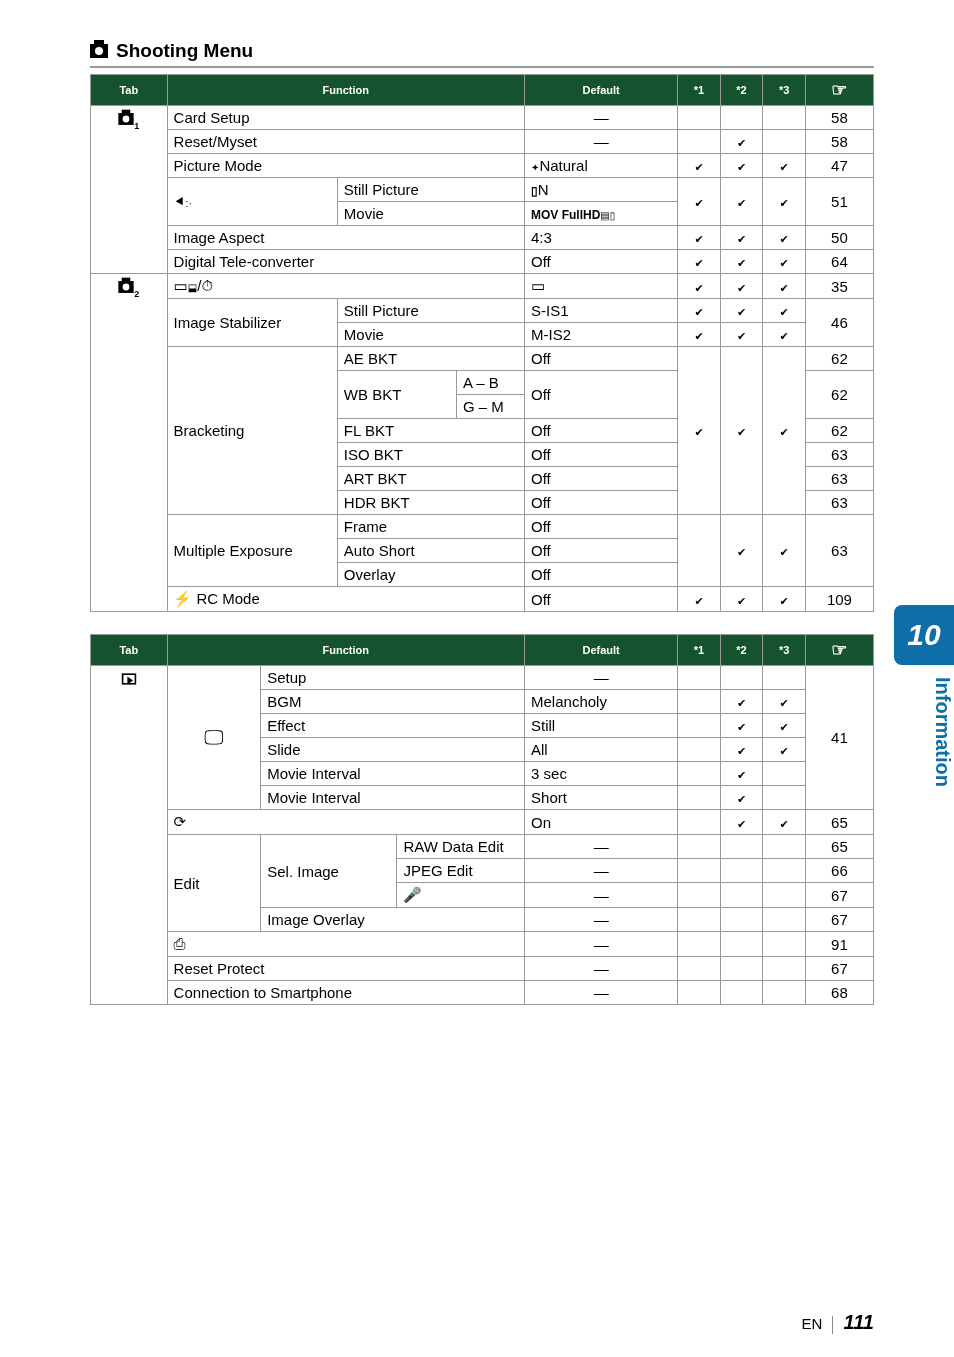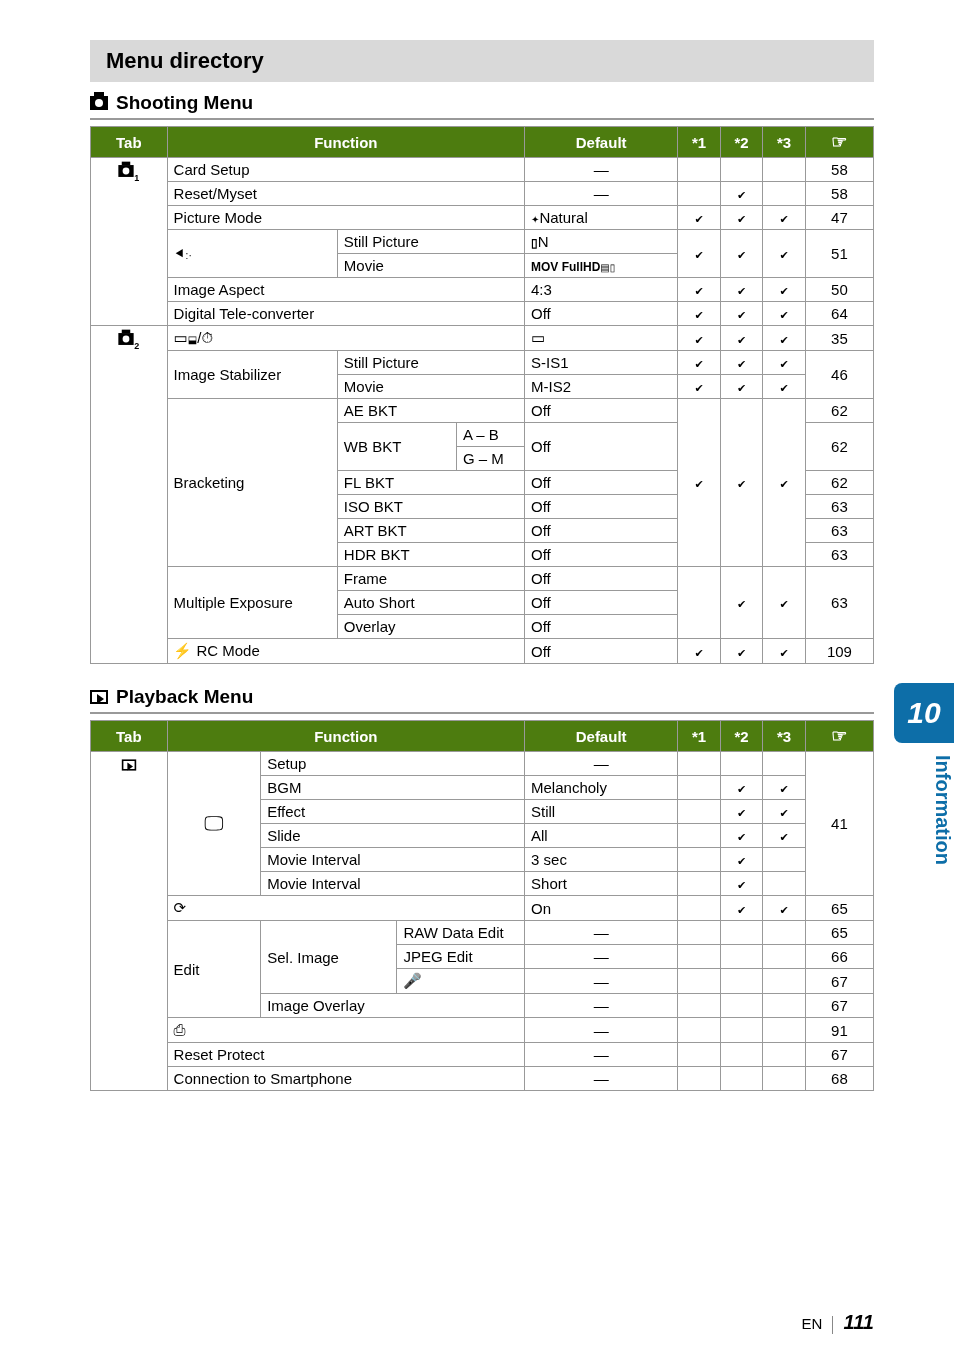--- a/index.html
+++ b/index.html
@@ -37,26 +37,26 @@
     display: flex;
     align-items: center;
     gap: 8px;
   }
   table {
     border-collapse: collapse;
     width: 100%;
     margin-bottom: 22px;
   }
   th {
-    background: #4d7c0f;
+    background: #14532d;
     color: #fff;
     font-weight: bold;
     border: 1px solid #999;
     padding: 4px 6px;
-    font-size: 15px;
+    font-size: 11px;
   }
   td {
     border: 1px solid #999;
     padding: 3px 6px;
     font-size: 15px;
     vertical-align: middle;
     height: 24px;
   }
   .center { text-align: center; }
   .check::before { content: "✔"; font-size: 11px; color: #000; }
@@ -105,21 +105,20 @@
     border-bottom: 5px solid transparent;
   }
   .side-tab {
     position: absolute;
     right: 0;
     top: 605px;
     width: 60px;
     height: 260px;
     display: flex;
     flex-direction: column;
-    justify-content: flex-end;
   }
   .side-tab-num {
     background: #0d6ea8;
     color: #fff;
     width: 60px;
     height: 60px;
     border-radius: 8px 0 0 8px;
     font-size: 30px;
     font-style: italic;
     font-weight: bold;
@@ -156,21 +155,20 @@
   }
   .glyph { font-family: "Segoe UI Symbol","Apple Symbols",sans-serif; }
   .smallsym { font-size: 10px; }
   .handicon::before { content: "☞"; font-size: 18px; font-weight: bold;}
 </style>
 </head>
 <body>
 
 <div class="page-content">
 
-  <div class="section-title-bar">Menu directory</div>
 
 
   <div class="subheader">
     <span class="camicon"></span>
     <span>Shooting Menu</span>
   </div>
 
   <table>
     <colgroup>
       <col style="width:9%">
@@ -335,24 +333,20 @@
         <td colspan="3"><b class="glyph">⚡</b><span> RC Mode</span></td>
         <td>Off</td>
         <td class="center check"></td>
         <td class="center check"></td>
         <td class="center check"></td>
         <td class="center">109</td>
       </tr>
     </tbody>
   </table>
 
-  <div class="subheader">
-    <span class="playicon"></span>
-    <span>Playback Menu</span>
-  </div>
 
   <table>
     <colgroup>
       <col style="width:9%">
         <col style="width:11%">
         <col style="width:16%">
         <col style="width:15%">
       <col style="width:18%">
         <col style="width:5%">
         <col style="width:5%">

